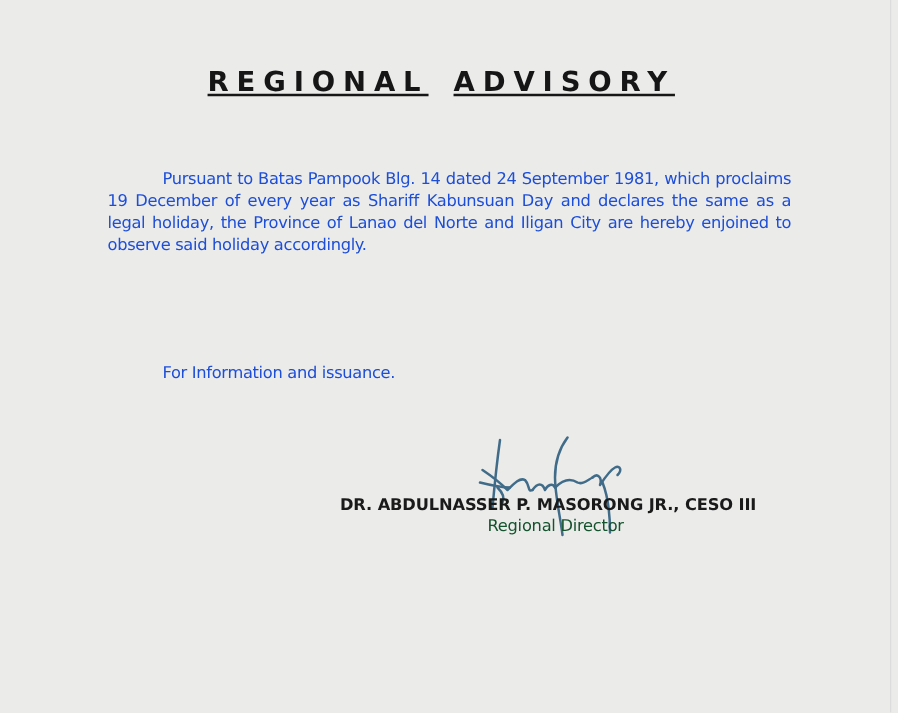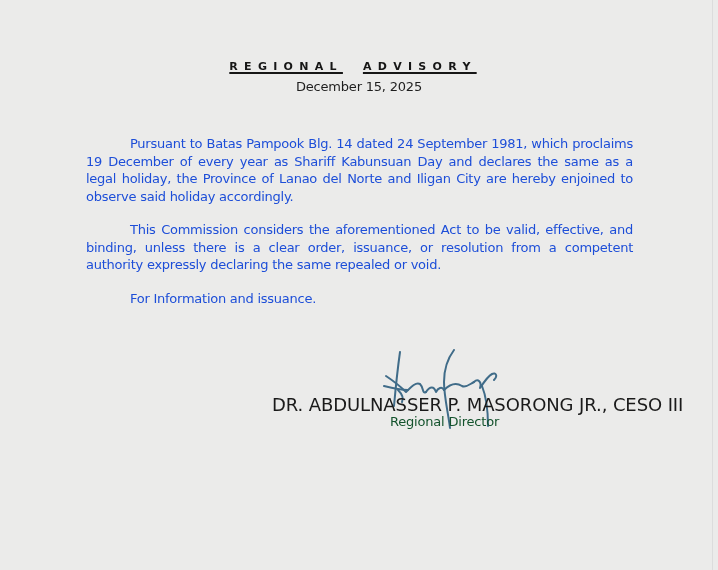--- a/index.html
+++ b/index.html
@@ -31,21 +31,21 @@
       height: 570px;
     }
     .title {
       position: absolute;
       top: 57px;
       left: 0;
       width: 706px;
       text-align: center;
       font-family: "DejaVu Sans", sans-serif;
       font-weight: bold;
-      font-size: 11px;
+      font-size: 22px;
       letter-spacing: 6.3px;
       color: #161616;
       line-height: 20px;
       white-space: nowrap;
     }
     .title .word {
       text-decoration: underline;
       text-decoration-thickness: 2px;
       text-underline-offset: 2px;
     }
@@ -82,22 +82,22 @@
       position: absolute;
       left: 378px;
       top: 346px;
       width: 130px;
       height: 86px;
     }
     .signer-name {
       position: absolute;
       top: 397px;
       left: 272px;
-      font-weight: normal;
-      font-size: 18px;
+      font-weight: bold;
+      font-size: 13px;
       line-height: 16px;
       color: #1a1a1a;
       white-space: nowrap;
       letter-spacing: -0.1px;
     }
     .signer-title {
       position: absolute;
       top: 414px;
       left: 390px;
       font-size: 13px;
@@ -111,25 +111,23 @@
 <body>
 
 <div class="edge-line"></div>
 
 <div class="page">
 
   <div class="title">
     <span class="word">REGIONAL</span><span class="gap"></span><span class="word">ADVISORY</span>
   </div>
 
-  <div class="date">December 15, 2025</div>
 
   <p class="body-text p1 indent" style="margin:0">Pursuant to Batas Pampook Blg. 14 dated 24 September 1981, which proclaims 19 December of every year as Shariff Kabunsuan Day and declares the same as a legal holiday, the Province of Lanao del Norte and Iligan City are hereby enjoined to observe said holiday accordingly.</p>
 
-  <p class="body-text p2 indent" style="margin:0">This Commission considers the aforementioned Act to be valid, effective, and binding, unless there is a clear order, issuance, or resolution from a competent authority expressly declaring the same repealed or void.</p>
 
   <p class="body-text p3 indent" style="margin:0">For Information and issuance.</p>
 
   <svg class="signature" viewBox="0 0 130 86" xmlns="http://www.w3.org/2000/svg">
     <g fill="none" stroke="#2e5f7f" stroke-width="2" stroke-linecap="round" stroke-linejoin="round" opacity="0.9">
 
       <path d="M22 6 C 20 20, 18 38, 16 60"></path>
 
       <path d="M8 30 C 14 34, 22 40, 28 46 C 34 40, 38 36, 42 38 C 46 42, 44 48, 48 46"></path>
       <path d="M6 40 C 14 42, 22 44, 30 44"></path>

